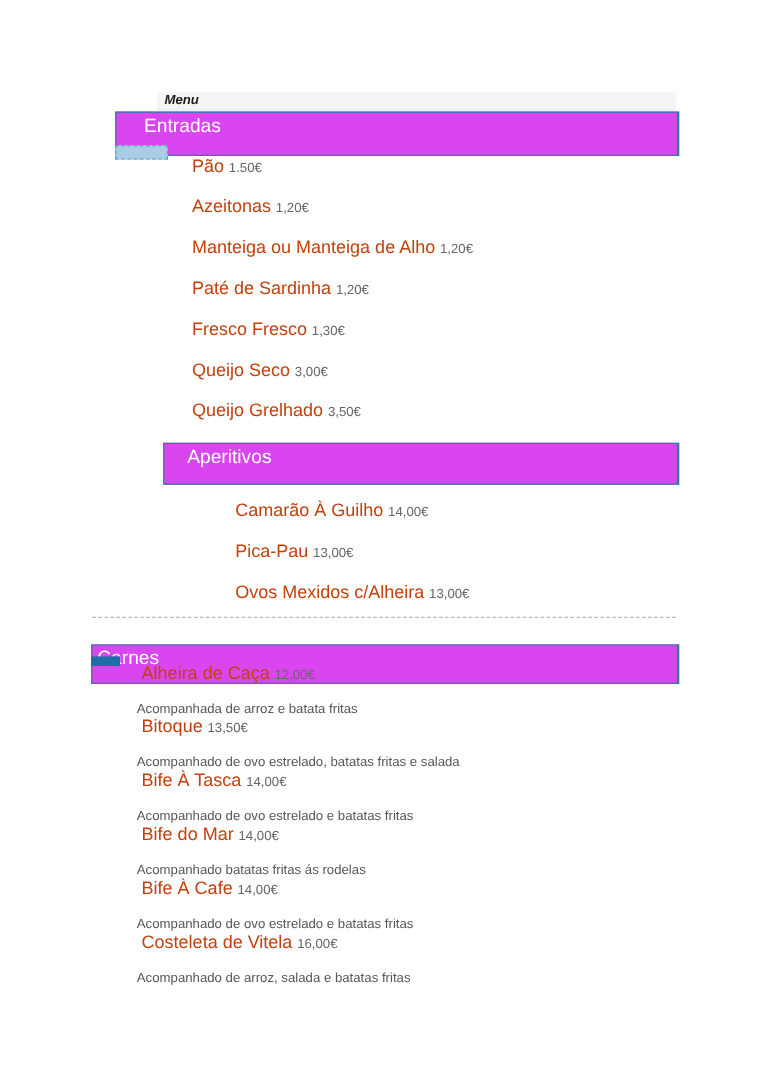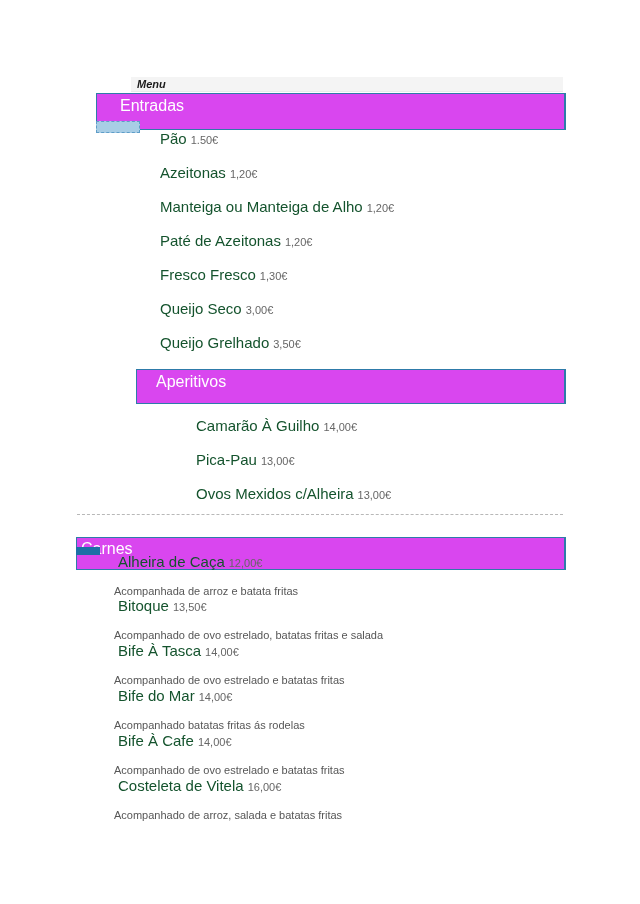--- a/index.html
+++ b/index.html
@@ -58,21 +58,21 @@
     background: #1c6fa6;
     z-index: 3;
   }
   .divider {
     left: 77px; top: 514px; width: 486px; height: 0;
     border-top: 1px dashed #b8b8b8;
   }
 
   
   .item { white-space: nowrap; line-height: 15px; }
-  .iname  { font-size: 15px; color: #14532d; }
+  .iname  { font-size: 15px; color: #c2410c; }
   .iprice { font-size: 11px; color: #666666; margin-left: 4px; }
   .desc   { font-size: 11px; color: #565656; white-space: nowrap; line-height: 12px; }
 </style>
 </head>
 <body>
 
 <div class="abs menu-strip">
   <span class="menu-title">Menu</span>
 </div>
 
@@ -84,21 +84,21 @@
 <div class="abs item" style="left:160px;top:131px">
   <span class="iname">Pão</span><span class="iprice">1.50€</span>
 </div>
 <div class="abs item" style="left:160px;top:165px">
   <span class="iname">Azeitonas</span><span class="iprice">1,20€</span>
 </div>
 <div class="abs item" style="left:160px;top:199px">
   <span class="iname">Manteiga ou Manteiga de Alho</span><span class="iprice">1,20€</span>
 </div>
 <div class="abs item" style="left:160px;top:233px">
-  <span class="iname">Paté de Azeitonas</span><span class="iprice">1,20€</span>
+  <span class="iname">Paté de Sardinha</span><span class="iprice">1,20€</span>
 </div>
 <div class="abs item" style="left:160px;top:267px">
   <span class="iname">Fresco Fresco</span><span class="iprice">1,30€</span>
 </div>
 <div class="abs item" style="left:160px;top:301px">
   <span class="iname">Queijo Seco</span><span class="iprice">3,00€</span>
 </div>
 <div class="abs item" style="left:160px;top:335px">
   <span class="iname">Queijo Grelhado</span><span class="iprice">3,50€</span>
 </div>

